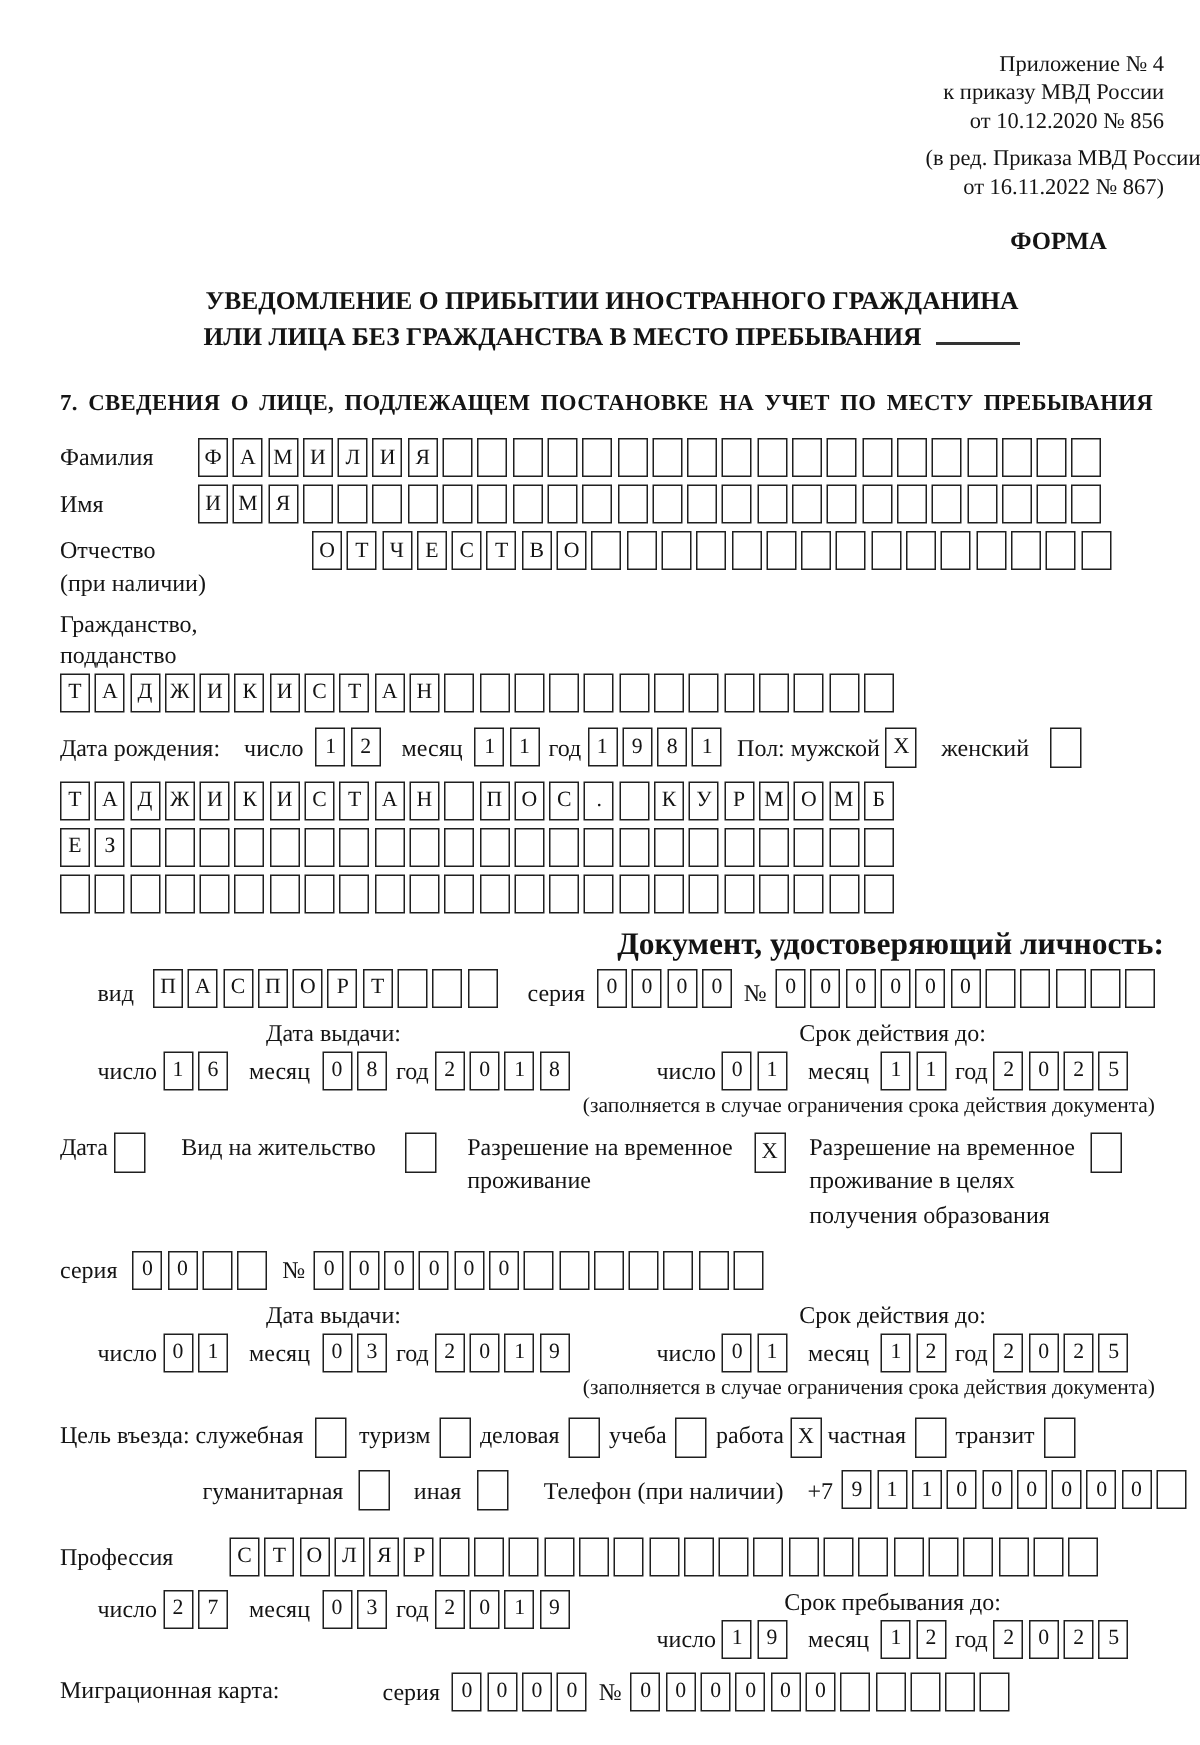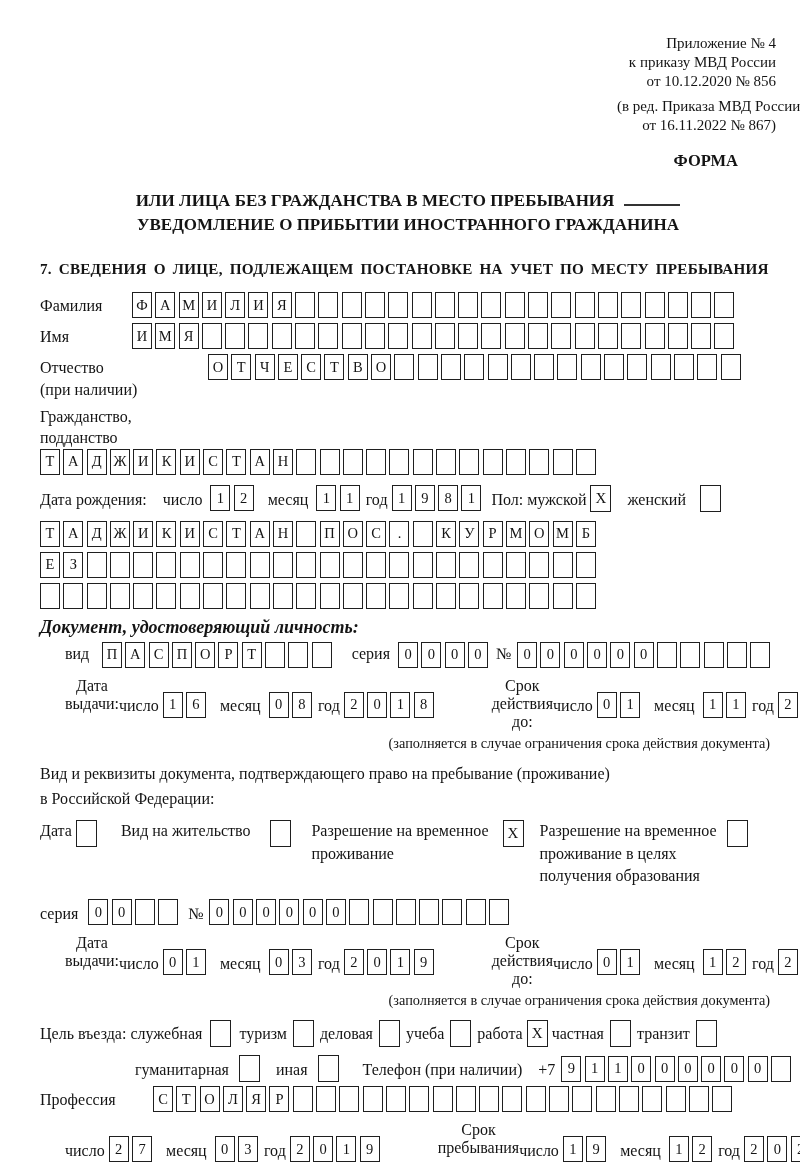--- a/index.html
+++ b/index.html
@@ -25,24 +25,24 @@
   .cbx .cell { width:21px; height:27px; font-size:15px; }
   .cbx { display:inline-flex; }
 
   .lw1 { width:92px; }  .lw2 { width:168px; }  .lw3 { width:141px; }  .lw4 { width:113px; }
   .g4{margin-left:4px;} .g6{margin-left:6px;} .g8{margin-left:8px;} .g10{margin-left:10px;}
   .g14{margin-left:14px;} .g16{margin-left:16px;} .g20{margin-left:20px;} .g24{margin-left:24px;}
   .inl { padding-top:3px; white-space:nowrap; }
 
   .stack { display:flex; flex-direction:column; gap:5px; }
 
-  .doc-heading { text-align:left; font-weight:bold; font-size:18px; margin-top:8px;font-style:italic; }
+  .doc-heading { text-align:right; font-weight:bold; font-size:21px; margin-top:8px; }
 
   .datepair { display:flex; margin-top:9px; }
-  .dcol { display:flex; flex-direction:row; }
+  .dcol { display:flex; flex-direction:column; }
   .dcol .dhead { text-align:center; margin-bottom:2px; }
   .dcol.left { margin-left:25px; }
   .dcol.right { margin-left:58px; }
   .dateline { display:flex; align-items:center; }
   .note { text-align:right; font-size:14.3px; margin-top:2px; padding-right:6px; }
 
   .intro { margin-top:10px; line-height:1.55; }
   .optrow { display:flex; align-items:flex-start; margin-top:6px; }
   .opt-label { white-space:pre-line; line-height:1.4; padding-top:3px; }
   .opt-label.single { text-align:left; }
@@ -64,22 +64,22 @@
     <div class="ln">Приложение № 4</div>
     <div class="ln">к приказу МВД России</div>
     <div class="ln">от 10.12.2020 № 856</div>
     <div class="ln sub">(в ред. Приказа МВД России</div>
     <div class="ln">от 16.11.2022 № 867)</div>
   </div>
 
   <div class="forma">ФОРМА</div>
 
   <div class="title">
+    <div>УВЕДОМЛЕНИЕ О ПРИБЫТИИ ИНОСТРАННОГО ГРАЖДАНИНА</div>
     <div><span>ИЛИ ЛИЦА БЕЗ ГРАЖДАНСТВА В МЕСТО ПРЕБЫВАНИЯ</span><span class="blank"></span></div>
-    <div>УВЕДОМЛЕНИЕ О ПРИБЫТИИ ИНОСТРАННОГО ГРАЖДАНИНА</div>
   </div>
 
   <div class="sec-heading">7. СВЕДЕНИЯ О ЛИЦЕ, ПОДЛЕЖАЩЕМ ПОСТАНОВКЕ НА УЧЕТ ПО МЕСТУ ПРЕБЫВАНИЯ</div>
 
   <div class="frow" style="margin-top:14px;">
     <div class="flabel lw1">Фамилия</div>
     <div class="cells">
         <span class="cell">Ф</span>
         <span class="cell">А</span>
         <span class="cell">М</span>
@@ -313,21 +313,21 @@
           <span class="cell"></span>
           <span class="cell"></span>
           <span class="cell"></span>
           <span class="cell"></span>
         </div>
     </div>
   </div>
 
   <div class="doc-heading">Документ, удостоверяющий личность:</div>
 
-  <div class="frow" style="margin-top:4px; align-items:flex-start;">
+  <div class="frow" style="margin-top:4px; align-items:flex-end;">
     <div class="inl" style="width:62px; padding-left:25px;">вид</div>
     <div class="cells">
         <span class="cell">П</span>
         <span class="cell">А</span>
         <span class="cell">С</span>
         <span class="cell">П</span>
         <span class="cell">О</span>
         <span class="cell">Р</span>
         <span class="cell">Т</span>
         <span class="cell"></span>
@@ -398,24 +398,20 @@
             <span class="cell">2</span>
             <span class="cell">0</span>
             <span class="cell">2</span>
             <span class="cell">5</span>
           </span>
       </div>
     </div>
   </div>
   <div class="note">(заполняется в случае ограничения срока действия документа)</div>
 
-  <div class="intro">
-    <div>Вид и реквизиты документа, подтверждающего право на пребывание (проживание)</div>
-    <div>в Российской Федерации:</div>
-  </div>
 
   <div class="optrow">
     <span class="opt-label single">Дата</span>
     <span class="cells cbx g4">
         <span class="cell"></span>
       </span>
     <span class="opt-label single g24">Вид на жительство</span>
     <span class="cells cbx g20">
         <span class="cell"></span>
       </span>
@@ -555,21 +551,21 @@
         <span class="cell">0</span>
         <span class="cell">0</span>
         <span class="cell">0</span>
         <span class="cell">0</span>
         <span class="cell">0</span>
         <span class="cell">0</span>
         <span class="cell"></span>
       </span>
   </div>
 
-  <div class="frow" style="margin-top:4px;">
+  <div class="frow" style="margin-top:18px;">
     <div class="flabel lw4">Профессия</div>
     <div class="cells">
         <span class="cell">С</span>
         <span class="cell">Т</span>
         <span class="cell">О</span>
         <span class="cell">Л</span>
         <span class="cell">Я</span>
         <span class="cell">Р</span>
         <span class="cell"></span>
         <span class="cell"></span>

